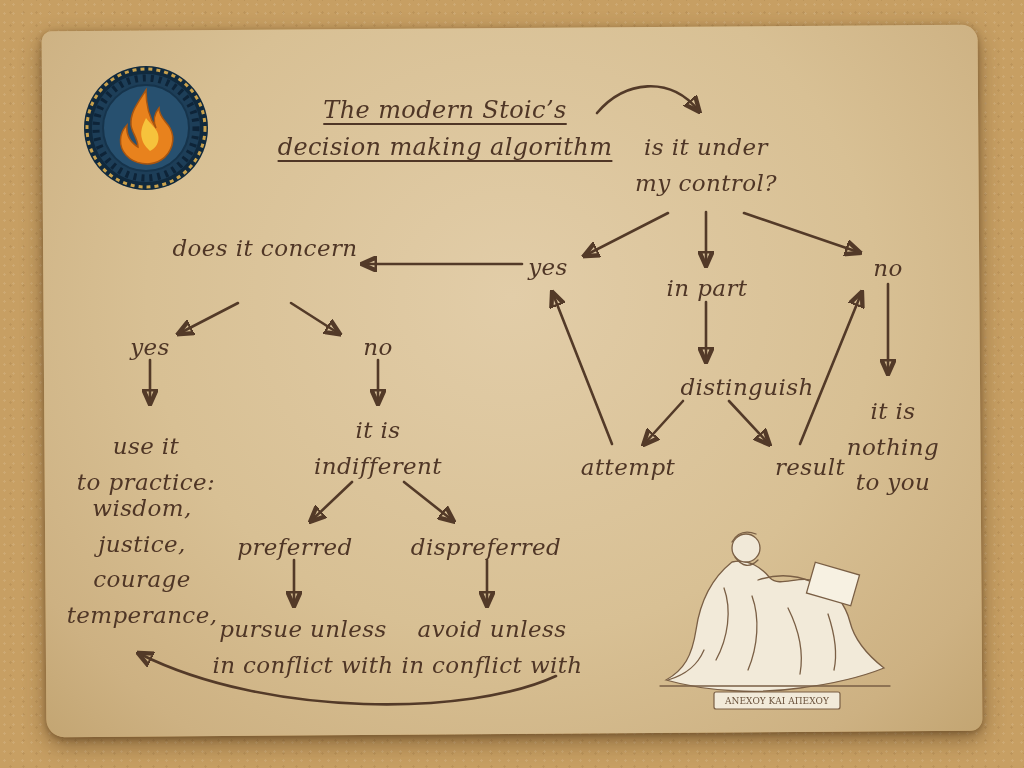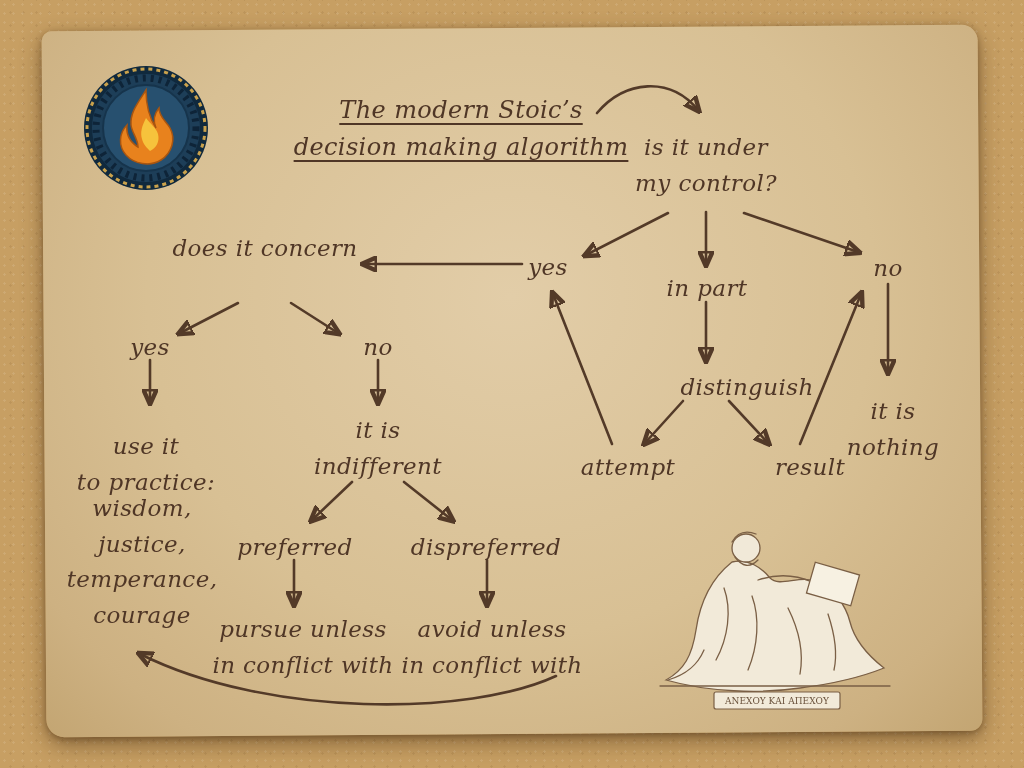--- a/index.html
+++ b/index.html
@@ -124,21 +124,21 @@
     <path d="M 487 560 L 487 604" marker-end="url(#ah)"></path>
     <path d="M 706 302 L 706 360" marker-end="url(#ah)"></path>
     <path d="M 683 401 L 645 443" marker-end="url(#ah)"></path>
     <path d="M 729 401 L 768 443" marker-end="url(#ah)"></path>
     <path d="M 612 444 L 553 294" marker-end="url(#ah)"></path>
     <path d="M 800 444 L 861 294" marker-end="url(#ah)"></path>
     <path d="M 888 284 L 888 372" marker-end="url(#ah)"></path>
     <path d="M 556 676 C 470 716, 268 718, 140 654" marker-end="url(#ah)"></path>
   </svg>
 
-  <div class="node title" style="left:445px; top:92px;margin-left:16px;">
+  <div class="node title" style="left:445px; top:92px;">
     <span class="ln">The modern Stoic’s</span>
     <span class="ln">decision making algorithm</span>
   </div>
 
   <div class="node" style="left:706px; top:130px;">
     <span class="ln">is it under</span>
     <span class="ln">my control?</span>
   </div>
 
   <div class="node" style="left:548px; top:250px;">yes</div>
@@ -153,22 +153,22 @@
   <div class="node" style="left:378px; top:330px;">no</div>
 
   <div class="node" style="left:146px; top:413px;margin-top:16px;">
     <span class="ln">use it</span>
     <span class="ln">to practice:</span>
   </div>
 
   <div class="node" style="left:142px; top:491px;">
     <span class="ln">wisdom,</span>
     <span class="ln">justice,</span>
+    <span class="ln">courage</span>
     <span class="ln">temperance,</span>
-    <span class="ln">courage</span>
   </div>
 
   <div class="node" style="left:378px; top:413px;">
     <span class="ln">it is</span>
     <span class="ln">indifferent</span>
   </div>
 
   <div class="node" style="left:295px; top:530px;text-align:center;">preferred</div>
   <div class="node" style="left:486px; top:530px;">dispreferred</div>
 
@@ -182,14 +182,15 @@
     <span class="ln">in conflict with</span>
   </div>
 
   <div class="node" style="left:747px; top:370px;">distinguish</div>
   <div class="node" style="left:628px; top:450px;">attempt</div>
   <div class="node" style="left:810px; top:450px;text-align:center;">result</div>
 
   <div class="node" style="left:893px; top:394px;">
     <span class="ln">it is</span>
     <span class="ln">nothing</span>
+    <span class="ln">to you</span>
   </div>
 </div>
 
 </body></html>

